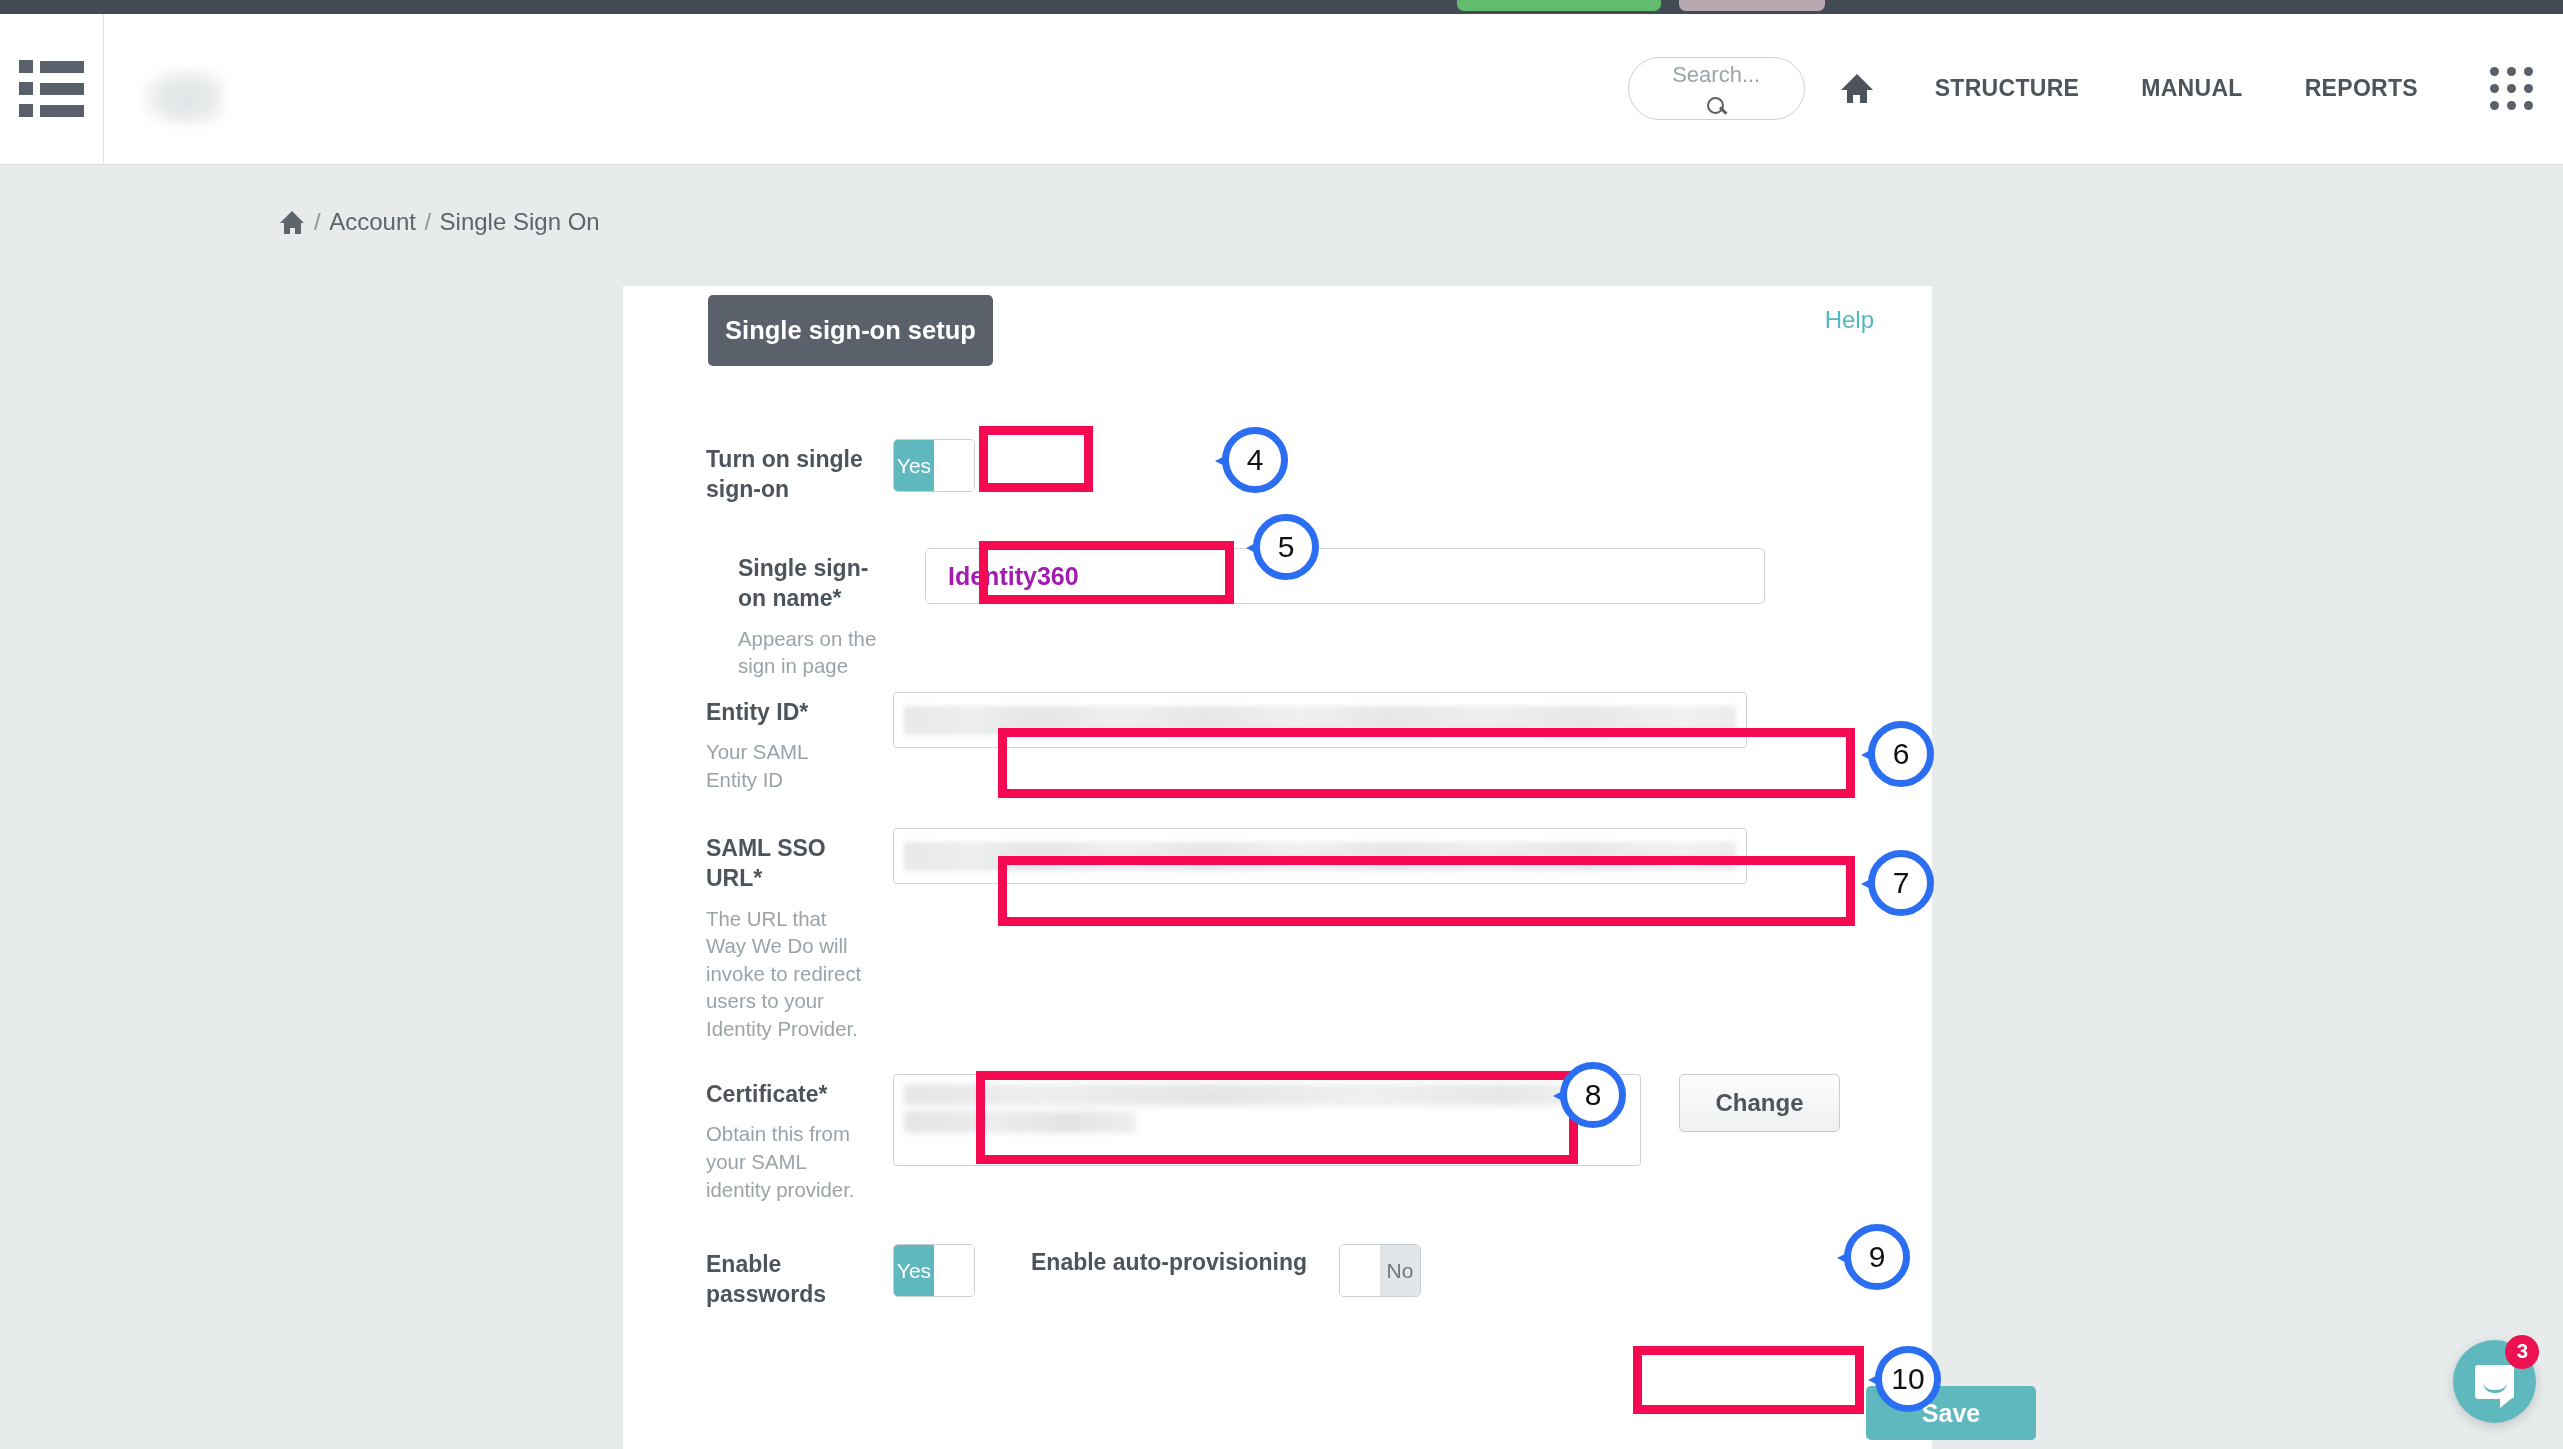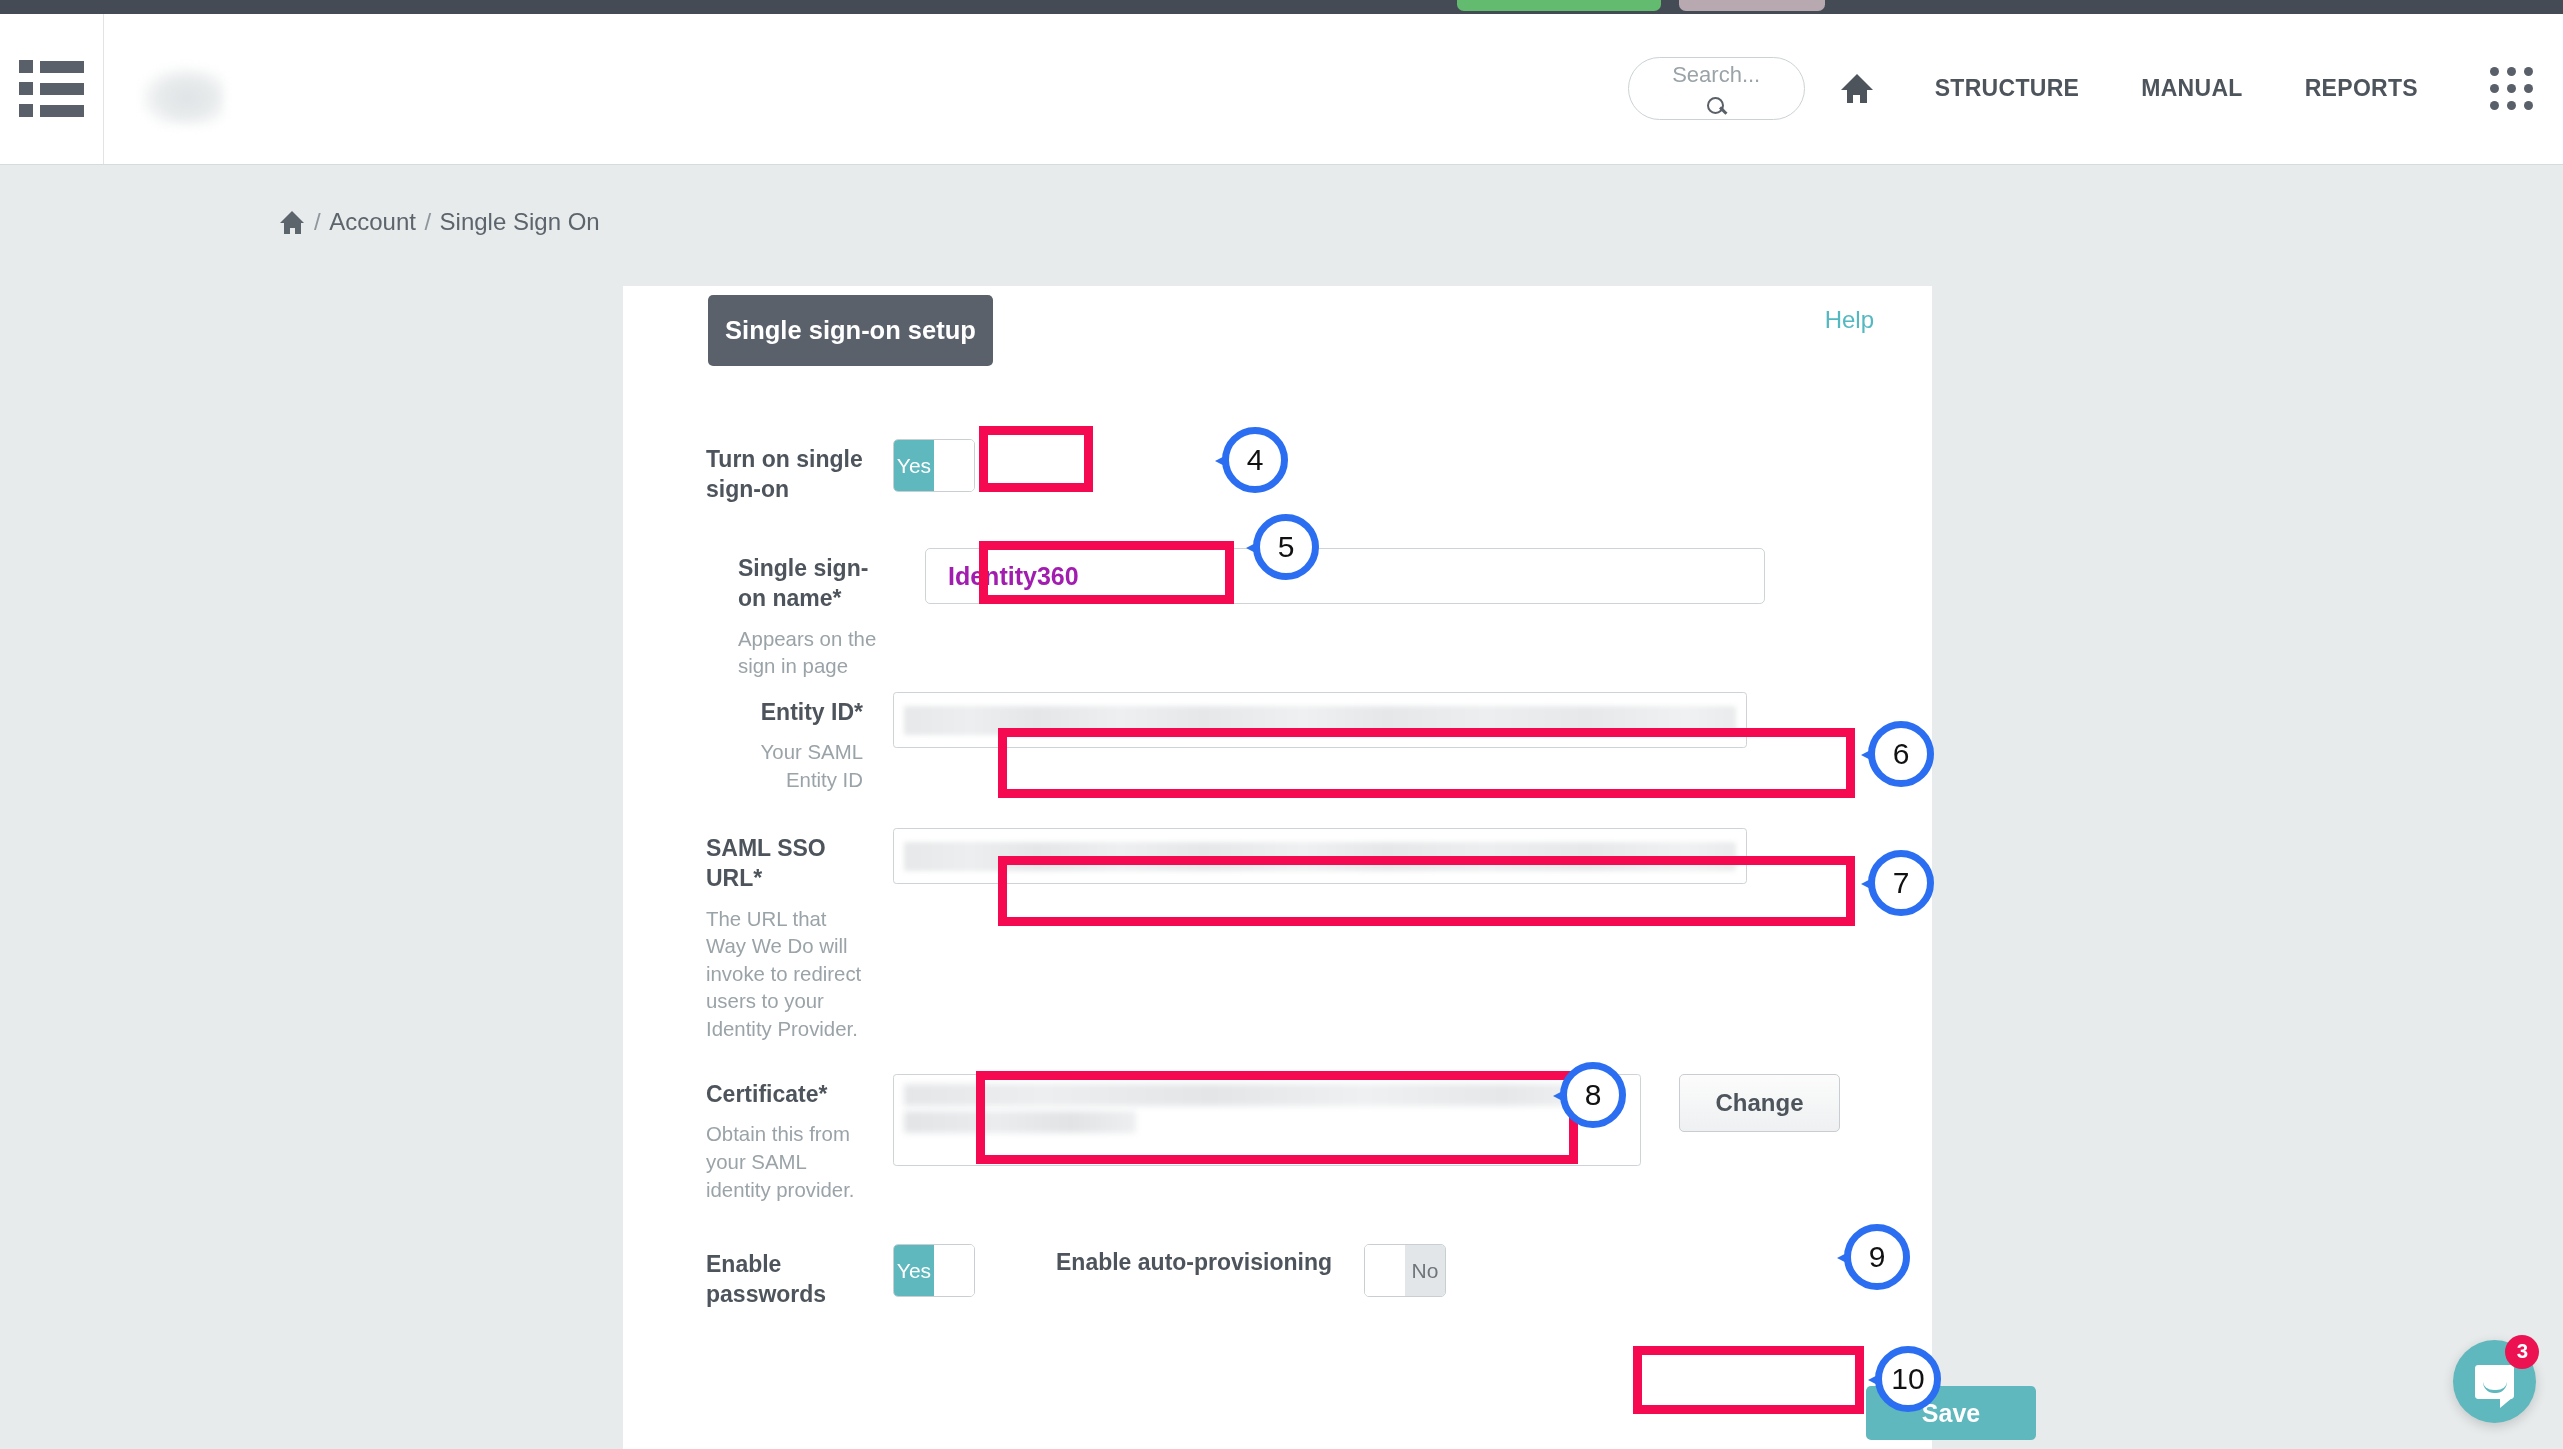--- a/index.html
+++ b/index.html
@@ -318,21 +318,21 @@
       <div class="frow" style="height:144px;margin-left:32px;">
         <div class="flabel">
           <div class="t">Single sign-on name*</div>
           <div class="h">Appears on the sign in page</div>
         </div>
         <div class="fctl">
           <div class="txtinput">Identity360</div>
         </div>
       </div>
 
-      <div class="frow" style="height:136px;text-align:right;">
+      <div class="frow" style="height:136px;">
         <div class="flabel">
           <div class="t">Entity ID*</div>
           <div class="h">Your SAML Entity ID</div>
         </div>
         <div class="fctl">
           <div class="redact-input">
             <div class="redact-bar"></div>
           </div>
         </div>
       </div>
@@ -365,21 +365,21 @@
 
       <div class="frow" style="height:127px;">
         <div class="flabel">
           <div class="t">Enable passwords</div>
         </div>
         <div class="fctl" style="display:flex;align-items:flex-start;">
           <div class="toggle">
             <div class="half on">Yes</div>
             <div class="half off-blank"></div>
           </div>
-          <div style="margin-left:81px;padding-top:5.1px;color:#4d545c;font-size:23px;font-weight:bold;">Enable auto-provisioning</div>
+          <div style="margin-left:56px;padding-top:5.1px;color:#4d545c;font-size:23px;font-weight:bold;">Enable auto-provisioning</div>
           <div class="toggle" style="margin-left:32px;">
             <div class="half on-blank"></div>
             <div class="half off">No</div>
           </div>
         </div>
       </div>
 
       <div class="frow" style="height:102px;">
         <div class="flabel"></div>
         <div class="fctl" style="position:relative;">

